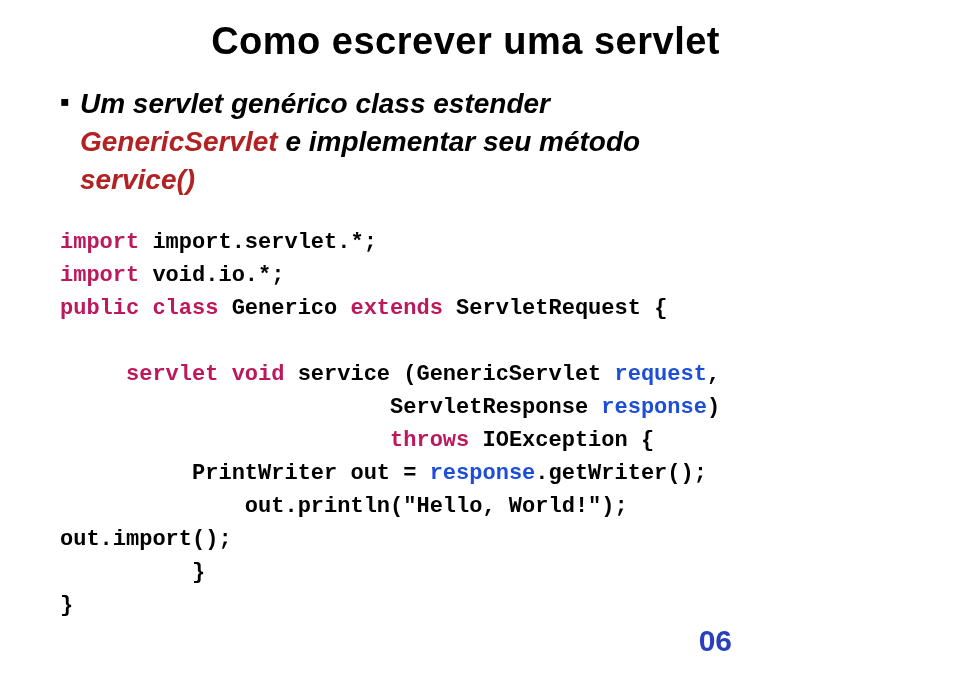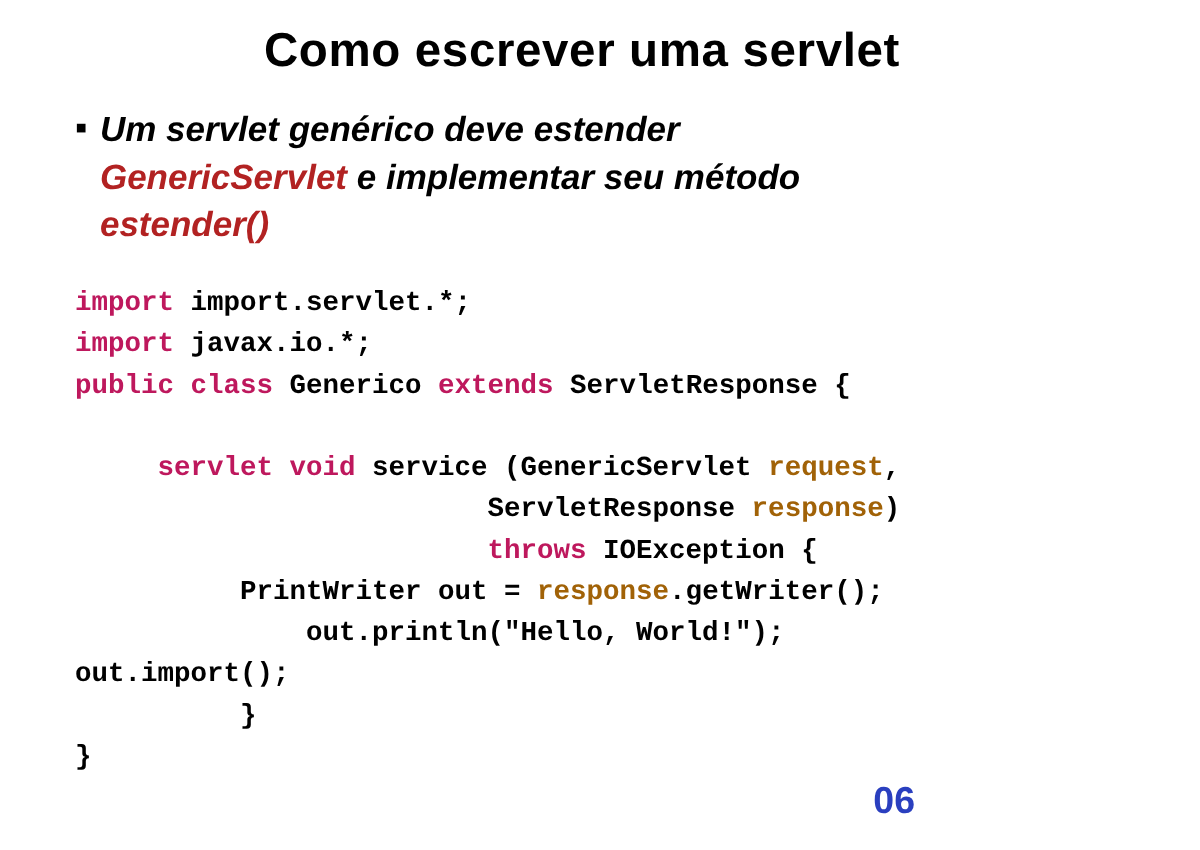--- a/index.html
+++ b/index.html
@@ -50,21 +50,21 @@
   pre.code {
     font-family: "Courier New", Courier, monospace;
     font-size: 22px;
     font-weight: bold;
     line-height: 1.5;
     white-space: pre;
     margin: 0;
     color: #000;
   }
   pre.code .blue   { color: #be185d; }
-  pre.code .red    { color: #a16207; }
+  pre.code .red    { color: #1d4ed8; }
   pre.code .black  { color: #000; }
   .page-num {
     position: absolute;
     right: 48px;
     bottom: 22px;
     color: #2a3fbf;
     font-family: Arial, Helvetica, sans-serif;
     font-size: 30px;
     font-weight: bold;
     margin-top: 44px;
@@ -73,27 +73,27 @@
 </head>
 <body>
 
 <div class="page">
 
   <div class="title">Como escrever uma servlet</div>
 
   <div class="bullet-row">
     <span class="bullet-mark">▪</span>
     <span class="bullet-text">
-      <span class="word">Um servlet genérico deve estender </span><span class="kw">GenericServlet</span><span class="word"> e implementar seu método </span><span class="kw2">estender()</span>
+      <span class="word">Um servlet genérico class estender </span><span class="kw">GenericServlet</span><span class="word"> e implementar seu método </span><span class="kw2">service()</span>
     </span>
   </div>
 
   <pre class="code"><span class="blue">import</span><span class="black"> import.servlet.*;</span>
-<span class="blue">import</span><span class="black"> javax.io.*;</span>
-<span class="blue">public class</span><span class="black"> Generico </span><span class="blue">extends</span><span class="black"> ServletResponse {</span>
+<span class="blue">import</span><span class="black"> void.io.*;</span>
+<span class="blue">public class</span><span class="black"> Generico </span><span class="blue">extends</span><span class="black"> ServletRequest {</span>
 <span></span>
 <span class="blue">     servlet void</span><span class="black"> service (GenericServlet </span><span class="red">request</span><span class="black">,</span>
 <span class="black">                         ServletResponse </span><span class="red">response</span><span class="black">)</span>
 <span class="blue">                         throws</span><span class="black"> IOException {</span>
 <span class="black">          PrintWriter out = </span><span class="red">response</span><span class="black">.getWriter();</span>
 <span class="black">              out.println("Hello, World!");</span>
 <span class="black">out.import();</span>
 <span class="black">          }</span>
 <span class="black">}</span></pre>
 

